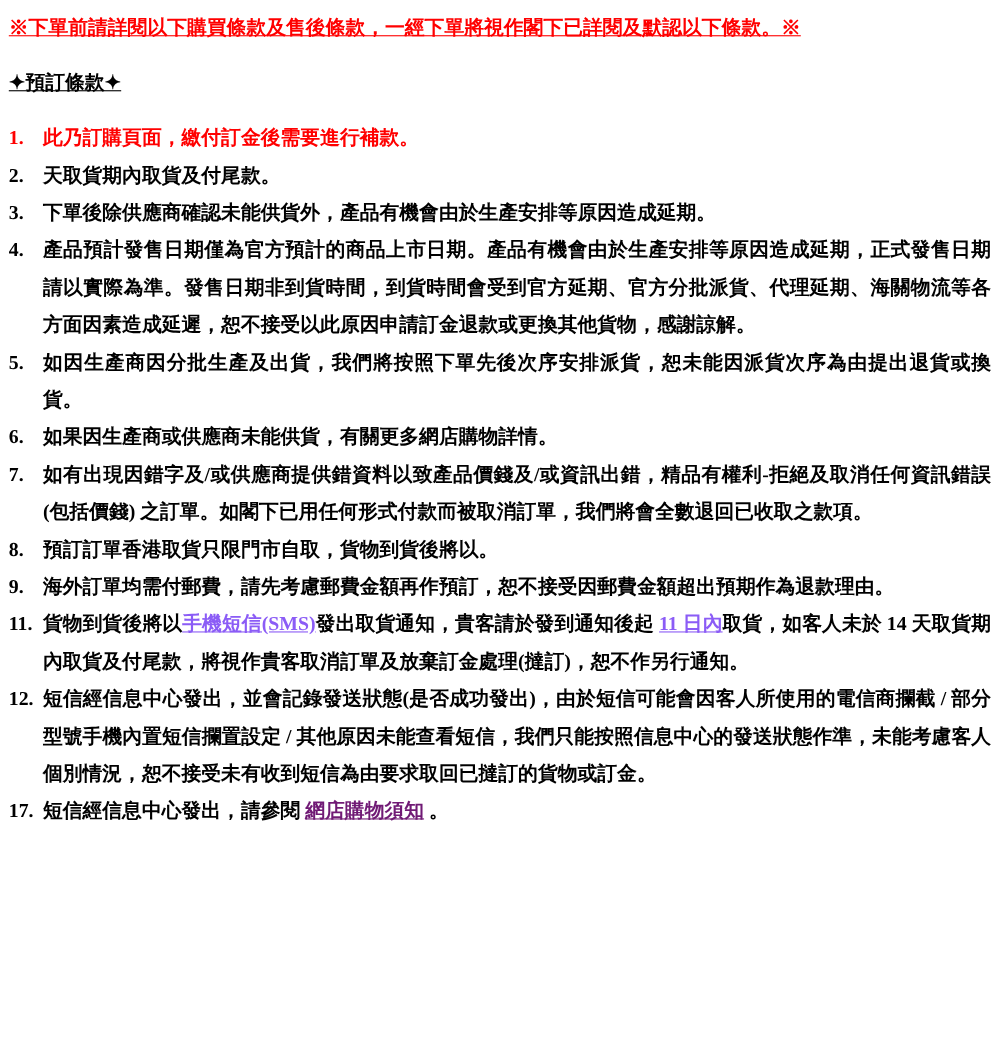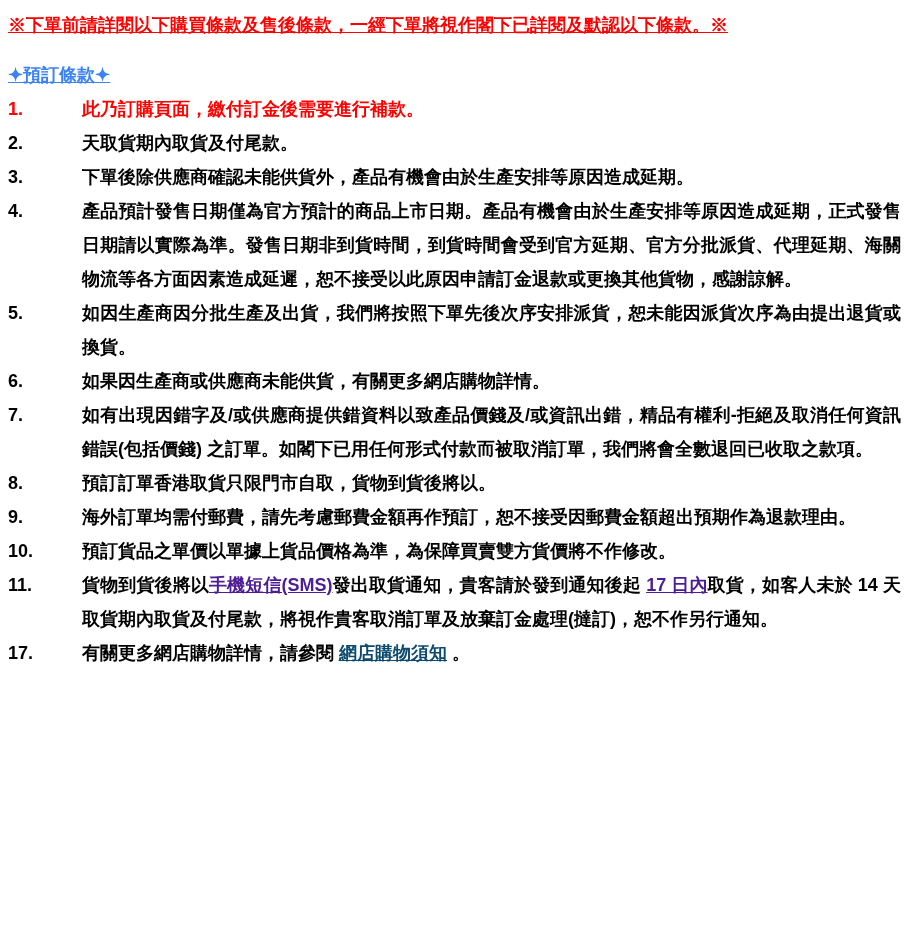--- a/index.html
+++ b/index.html
@@ -5,57 +5,56 @@
   html, body {
     margin: 0;
     padding: 0;
     background: #ffffff;
   }
   .page {
     width: 913px;
     min-height: 948px;
     box-sizing: border-box;
     padding: 8px 12px 13px 8px;
-    font-family: Liberation Sans, sans-serif;
+    font-family: Liberation Serif, serif;
     font-weight: 700;
     font-size: 18px;
     line-height: 34px;
     color: #000000;
     background: #ffffff;
   }
   .warning {
     color: #ff0000;
     text-decoration: underline;
     margin-bottom: 16px;
   }
   .section-title {
-    color: #3b82f6;
+    color: #000000;
     text-decoration: underline;
-    margin-bottom: 0;
+    margin-bottom: 16px;
   }
   .term {
     display: flex;
     align-items: flex-start;
   }
   .term .num {
     flex: 0 0 31px;
     white-space: nowrap;
   }
   .term .body {
     flex: 1;
     text-align: justify;
-    margin-left: 43px;
   }
   .red { color: #ff0000; }
   .red-underline {
-    color: #4c1d95;
+    color: #8b5cf6;
     text-decoration: underline;
   }
   .link {
-    color: #0c4a6e;
+    color: #701a75;
     text-decoration: underline;
     cursor: pointer;
   }
 </style>
 </head>
 <body>
 
 <div class="page">
   <div class="warning">※下單前請詳閱以下購買條款及售後條款，一經下單將視作閣下已詳閱及默認以下條款。※</div>
   <div class="section-title">✦預訂條款✦</div>
@@ -90,25 +89,25 @@
       </div>
       <div class="term">
         <span class="num">8.</span>
         <div class="body"><span>預訂訂單香港取貨只限門市自取，貨物到貨後將以。</span></div>
       </div>
       <div class="term">
         <span class="num">9.</span>
         <div class="body"><span>海外訂單均需付郵費，請先考慮郵費金額再作預訂，恕不接受因郵費金額超出預期作為退款理由。</span></div>
       </div>
       <div class="term">
-        <span class="num">10.</span>
-        <div class="body"><span>預訂貨品之單價以單據上貨品價格為準，為保障買賣雙方貨價將不作修改。</span></div>
+        <span class="num">11.</span>
+        <div class="body"><span>貨物到貨後將以</span><span class="red-underline">手機短信(SMS)</span><span>發出取貨通知，貴客請於發到通知後起 </span><span class="red-underline">11 日內</span><span>取貨，如客人未於 14 天取貨期內取貨及付尾款，將視作貴客取消訂單及放棄訂金處理(撻訂)，恕不作另行通知。</span></div>
       </div>
       <div class="term">
-        <span class="num">11.</span>
-        <div class="body"><span>貨物到貨後將以</span><span class="red-underline">手機短信(SMS)</span><span>發出取貨通知，貴客請於發到通知後起 </span><span class="red-underline">17 日內</span><span>取貨，如客人未於 14 天取貨期內取貨及付尾款，將視作貴客取消訂單及放棄訂金處理(撻訂)，恕不作另行通知。</span></div>
+        <span class="num">12.</span>
+        <div class="body"><span>短信經信息中心發出，並會記錄發送狀態(是否成功發出)，由於短信可能會因客人所使用的電信商攔截 / 部分型號手機內置短信攔置設定 / 其他原因未能查看短信，我們只能按照信息中心的發送狀態作準，未能考慮客人個別情況，恕不接受未有收到短信為由要求取回已撻訂的貨物或訂金。</span></div>
       </div>
       <div class="term">
         <span class="num">17.</span>
-        <div class="body"><span>有關更多網店購物詳情，請參閱 </span><span class="link">網店購物須知</span><span> 。</span></div>
+        <div class="body"><span>短信經信息中心發出，請參閱 </span><span class="link">網店購物須知</span><span> 。</span></div>
       </div>
     </div>
 </div>
 
 </body></html>

